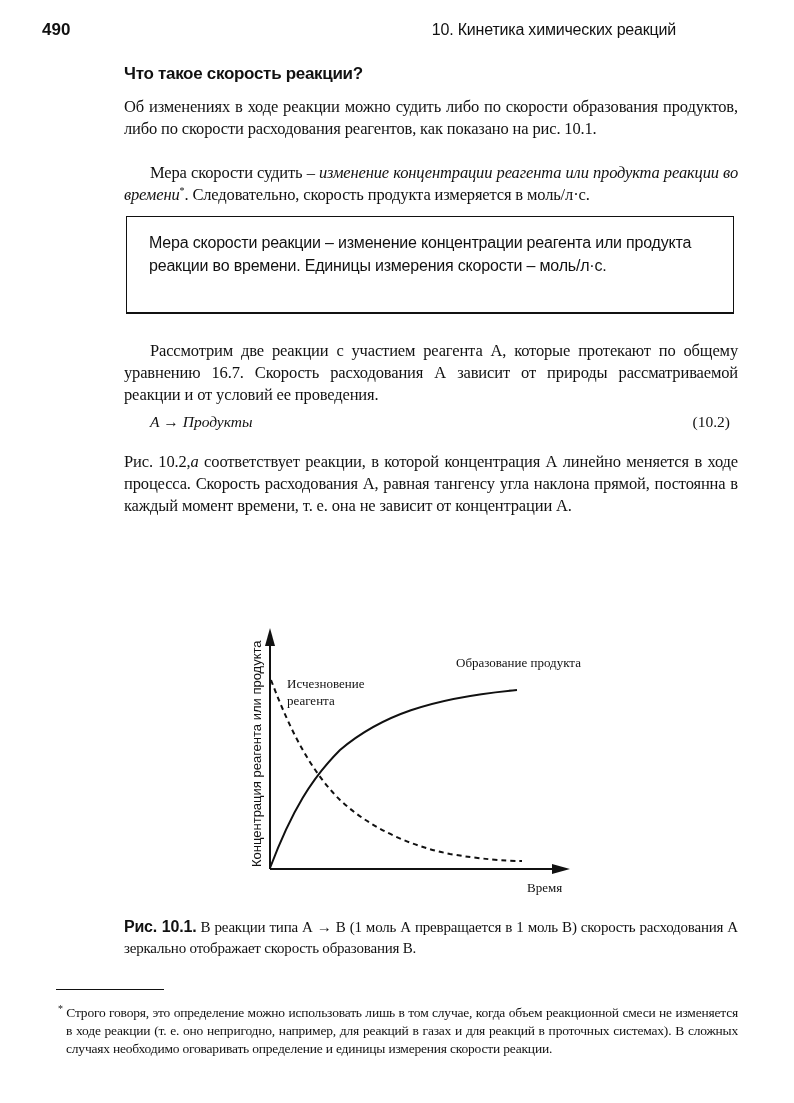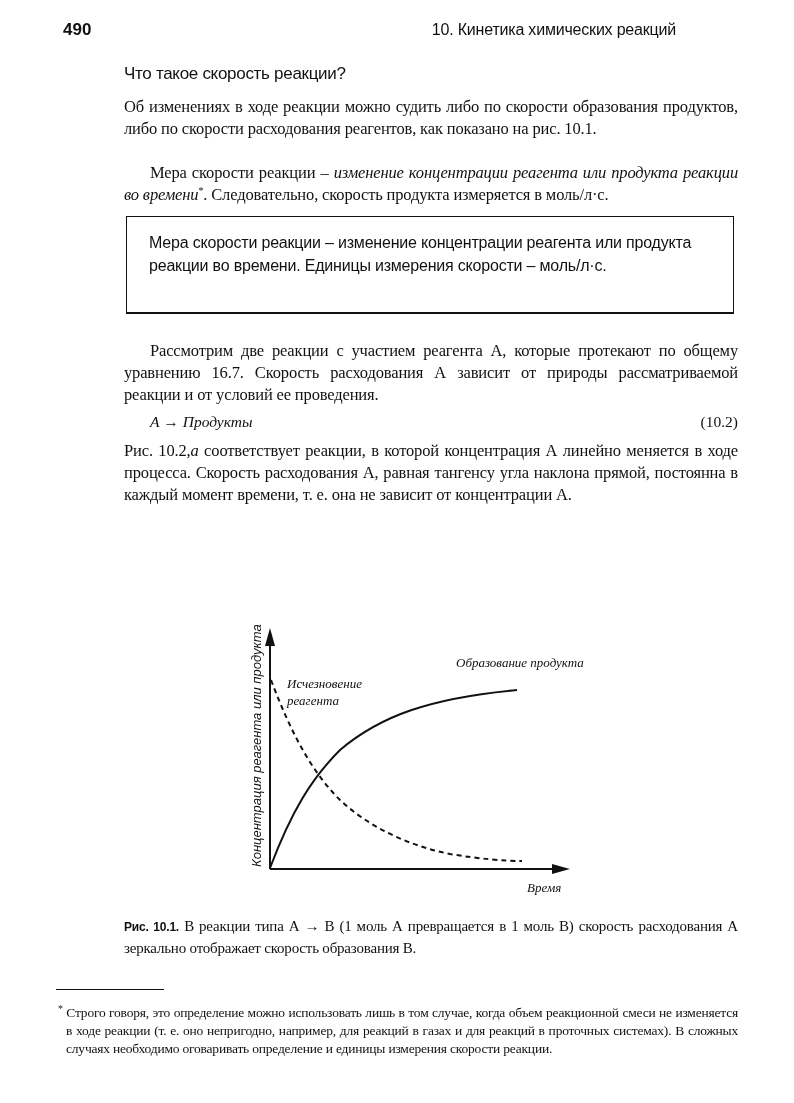--- a/index.html
+++ b/index.html
@@ -1,54 +1,54 @@
 <!DOCTYPE html>
 <html><head>
   <meta charset="utf-8">
   <style>
     html, body { margin: 0; padding: 0; background: #ffffff; }
     body { width: 794px; height: 1103px; position: relative; overflow: hidden; color: #111; }
     .abs { position: absolute; }
     .sans { font-family: "Liberation Sans", "DejaVu Sans", sans-serif; }
     .serif { font-family: "Liberation Serif", "DejaVu Serif", serif; }
-    .page-num { left: 42px; top: 20px; font-size: 17px; font-weight: bold; margin-left: 21px; }
+    .page-num { left: 42px; top: 20px; font-size: 17px; font-weight: bold; }
     .running-head { left: 0; width: 676px; top: 21px; text-align: right; font-size: 16px; letter-spacing: -0.2px; }
-    .section-title { left: 124px; top: 64px; font-size: 17px; font-weight: normal; letter-spacing: -0.3px; text-align: right; }
+    .section-title { left: 124px; top: 64px; font-size: 17px; font-weight: bold; letter-spacing: -0.3px; text-align: right; }
     .para { left: 124px; width: 614px; font-size: 16.5px; line-height: 22px; text-align: justify; letter-spacing: -0.15px; }
     .indent { text-indent: 26px; }
     .p1 { top: 96px; }
     .p2 { top: 162px; }
     .callout { left: 126px; top: 216px; width: 608px; height: 98px; border: 1.5px solid #111; border-bottom-width: 2.5px; box-sizing: border-box; }
     .callout-text { position: absolute; left: 22px; top: 14px; width: 560px; font-size: 16px; line-height: 23px; letter-spacing: -0.2px; }
     .p3 { top: 340px; }
     .eq-row { left: 150px; top: 413px; width: 588px; font-size: 15.5px; }
     .eq-row .eq-lhs { position: absolute; left: 0; font-style: italic; }
-    .eq-row .eq-num { position: absolute; right: 0; }
-    .p4 { top: 440px; }
-    .figure { left: 230px; top: 620px; width: 380px; height: 280px; font-style: italic; }
+    .eq-row .eq-num { position: absolute; right: 8px; }
+    .p4 { top: 451px; }
+    .figure { left: 230px; top: 620px; width: 380px; height: 280px; }
     .caption { left: 124px; top: 916px; width: 614px; font-size: 15px; line-height: 21px; text-align: justify; letter-spacing: -0.2px; }
-    .caption-label { font-weight: bold; font-family: "Liberation Sans", "DejaVu Sans", sans-serif; font-size: 12px; }
+    .caption-label { font-weight: bold; font-family: "Liberation Sans", "DejaVu Sans", sans-serif; font-size: 16px; }
     .footnote-rule { left: 56px; top: 989px; width: 108px; height: 0; border-top: 1px solid #111; }
     .footnote { left: 58px; top: 1004px; width: 680px; font-size: 13.5px; line-height: 18px; text-align: justify; letter-spacing: -0.2px; }
     .footnote-text { display: block; padding-left: 8px; text-indent: -8px; }
     .fn-mark { font-size: 10px; vertical-align: super; line-height: 0; }
     em { font-style: italic; }
   </style>
 </head>
 <body>
 
 <div class="abs sans page-num">490</div>
 <div class="abs sans running-head">10. Кинетика химических реакций</div>
 
 <div class="abs sans section-title">Что такое скорость реакции?</div>
 
 <div class="abs serif para p1">Об изменениях в ходе реакции можно судить либо по скорости образования продуктов, либо по скорости расходования реагентов, как показано на рис. 10.1.</div>
 
 <div class="abs serif para indent p2">
-  <span>Мера скорости реакции – </span><em>изменение концентрации реагента или продукта реакции во времени</em><span class="fn-mark">*</span><span>. Следовательно, скорость продукта измеряется в моль/л·с.</span>
+  <span>Мера скорости судить – </span><em>изменение концентрации реагента или продукта реакции во времени</em><span class="fn-mark">*</span><span>. Следовательно, скорость продукта измеряется в моль/л·с.</span>
 </div>
 
 <div class="abs callout">
   <div class="callout-text sans">Мера скорости реакции – изменение концентрации реагента или продукта реакции во времени. Единицы измерения скорости – моль/л·с.</div>
 </div>
 
 <div class="abs serif para indent p3">Рассмотрим две реакции с участием реагента А, которые протекают по общему уравнению 16.7. Скорость расходования А зависит от природы рассматриваемой реакции и от условий ее проведения.</div>
 
 <div class="abs serif eq-row">
   <span class="eq-lhs">А → Продукты</span>

